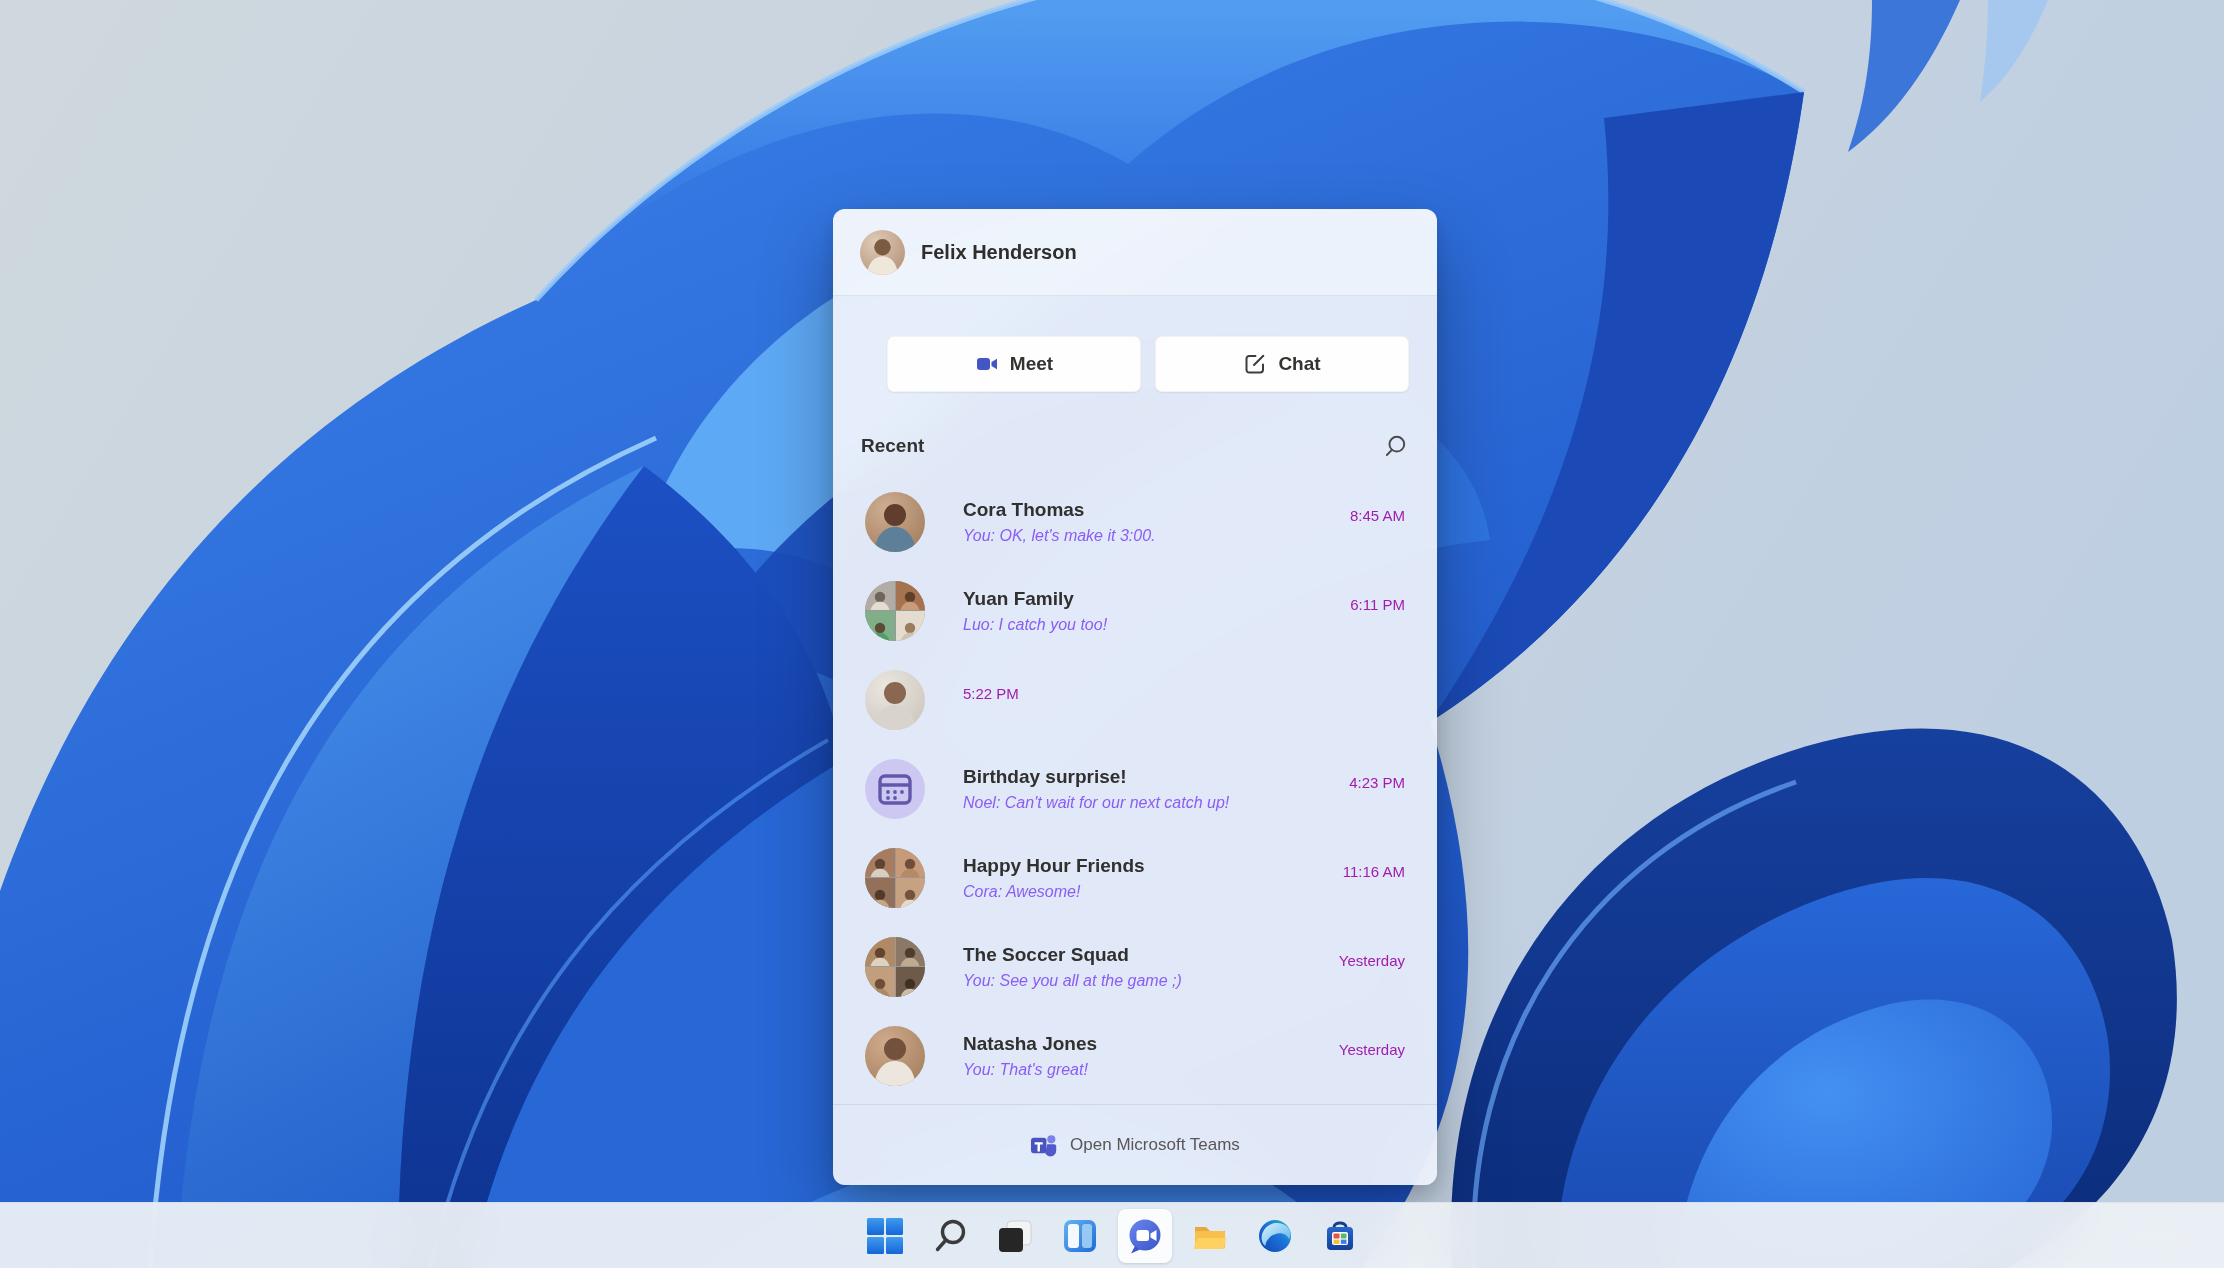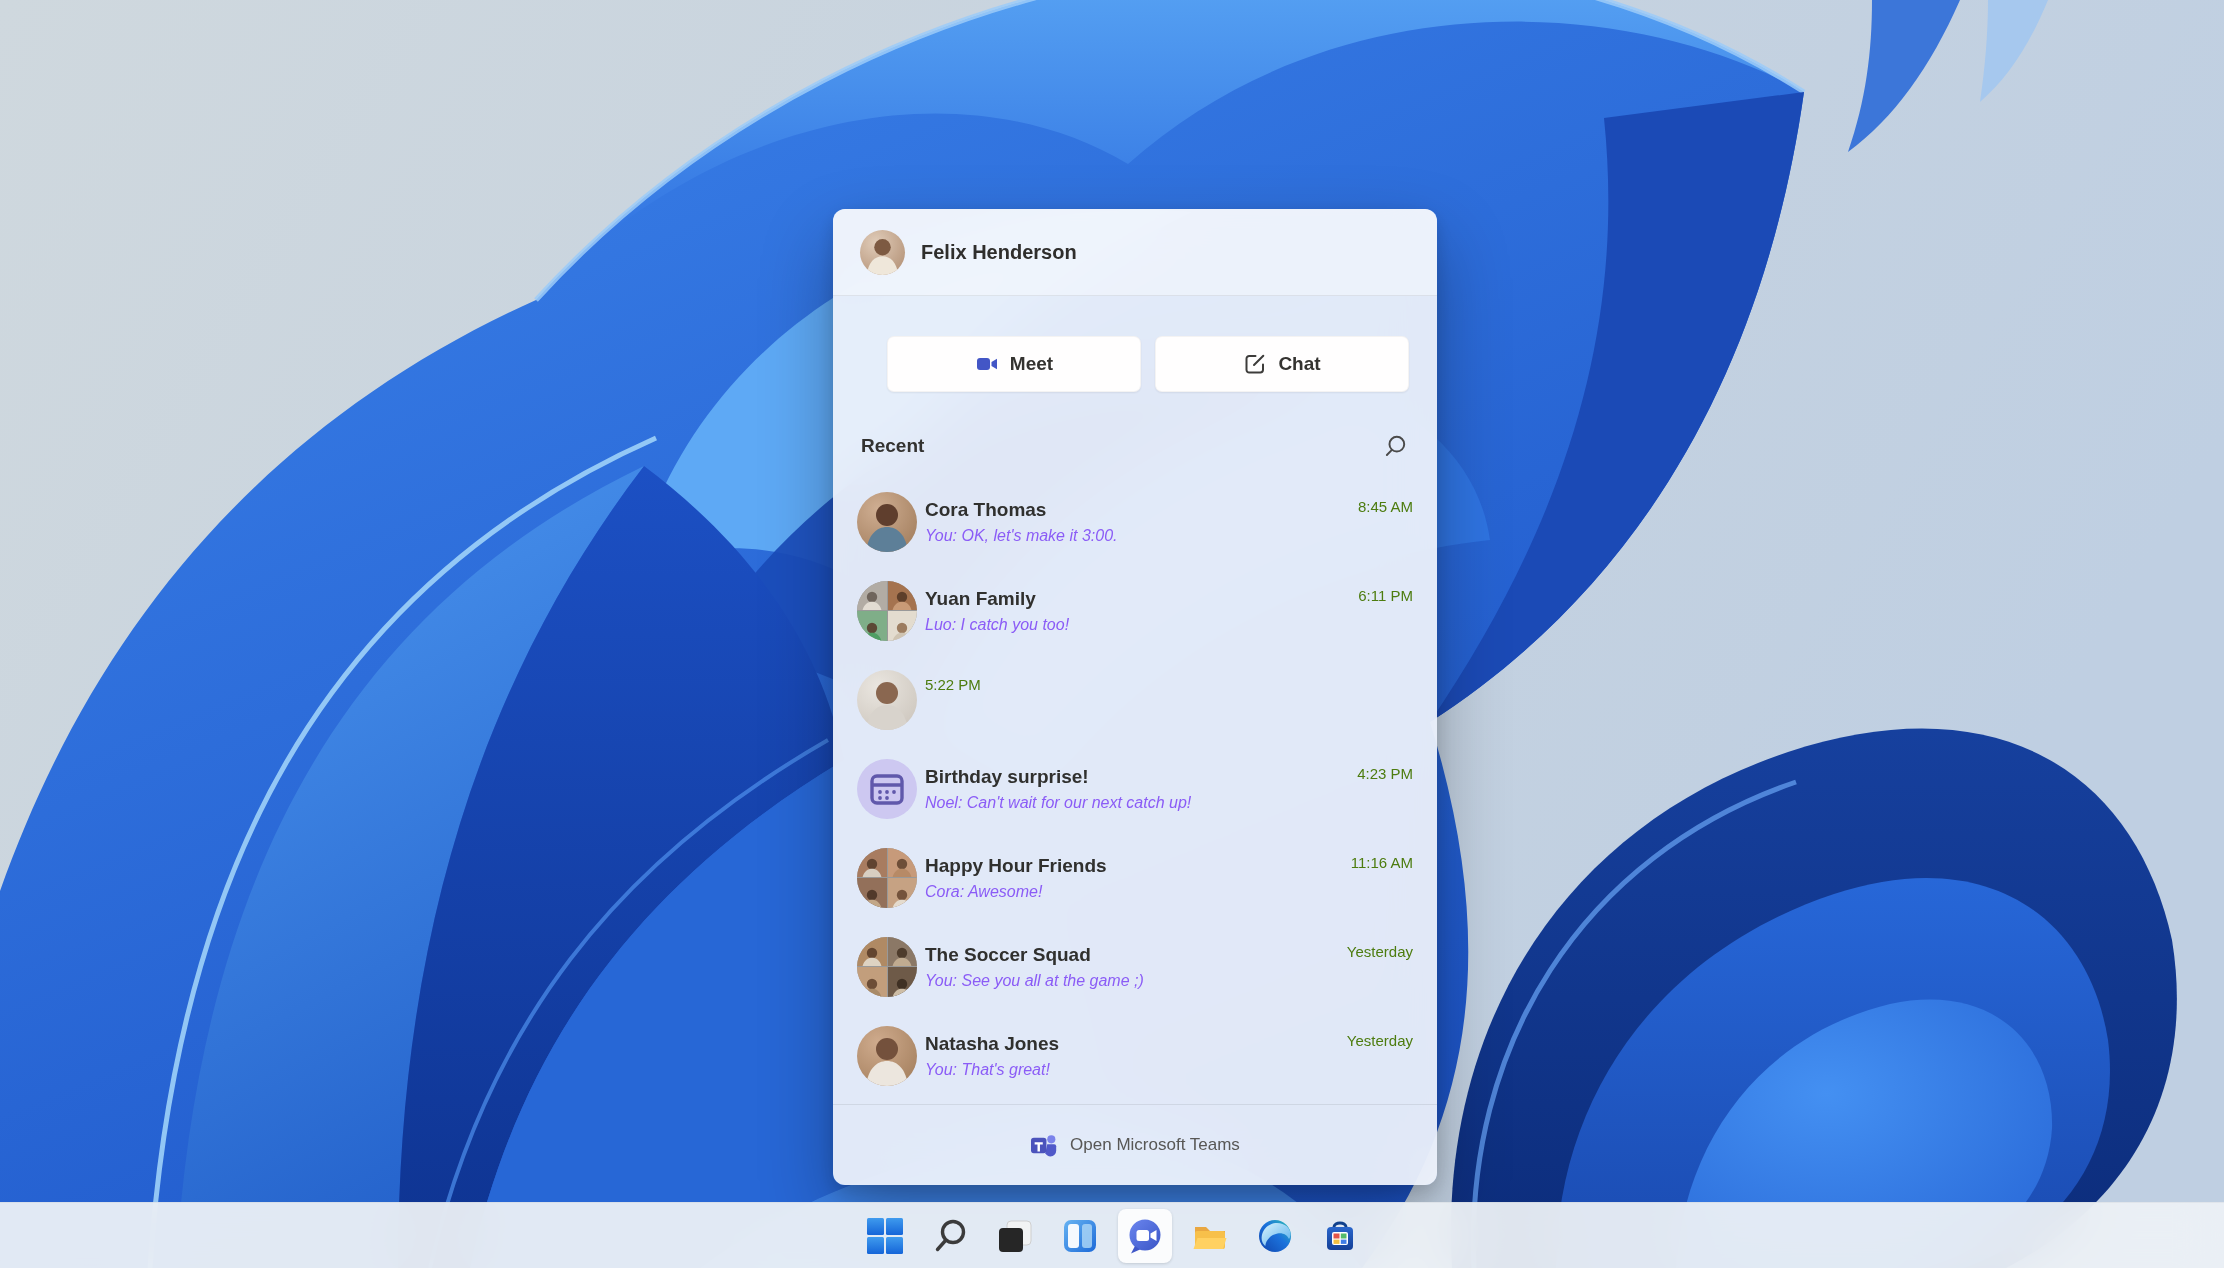--- a/index.html
+++ b/index.html
@@ -30,26 +30,26 @@
     box-shadow:0 1px 2px rgba(0,0,0,0.07); }
   .action-btn svg { width:24px; height:24px; flex:none; }
 
   .recent-bar { position:absolute; top:221px; left:28px; right:26px; height:32px;
     display:flex; align-items:center; justify-content:space-between; }
   .recent-title { font-size:19px; font-weight:700; color:#333230; }
   .search-btn { width:32px; height:32px; display:flex; align-items:center; justify-content:center; cursor:pointer; }
   .search-btn svg { width:26px; height:26px; }
 
   .conv-list { position:absolute; top:268px; left:0; right:0; height:626px; }
-  .conv-row { height:89px; display:flex; align-items:center; gap:8px; padding:0 24px; cursor:pointer; }
+  .conv-row { height:89px; display:flex; align-items:center; gap:38px; padding:0 32px; cursor:pointer; }
   .conv-text { flex:1; min-width:0; }
   .conv-name { font-size:19px; font-weight:600; color:#30302e; line-height:24px; margin-bottom:4px;
     white-space:nowrap; overflow:hidden; }
   .conv-msg { font-size:16px; color:#8b5cf6; line-height:20px; white-space:nowrap; overflow:hidden;font-style:italic; }
-  .conv-time { font-size:15px; color:#4d7c0f; align-self:flex-start; margin-top:21px; flex:none; }
+  .conv-time { font-size:15px; color:#a21caf; align-self:flex-start; margin-top:30px; flex:none; }
 
   .fly-footer { position:absolute; left:0; right:0; bottom:0; height:81px;
     border-top:1px solid rgba(0,0,0,0.08); border-radius:0 0 12px 12px;
     display:flex; align-items:center; justify-content:center; gap:12px;
     font-size:17px; font-weight:500; color:#585755; cursor:pointer; }
   .fly-footer svg { width:28px; height:26px; }
 
   
   .avatar { position:relative; width:60px; height:60px; border-radius:50%; overflow:hidden; flex:none;
     background:radial-gradient(circle at 35% 28%, var(--bg1,#ddd), var(--bg2,#aaa)); }

